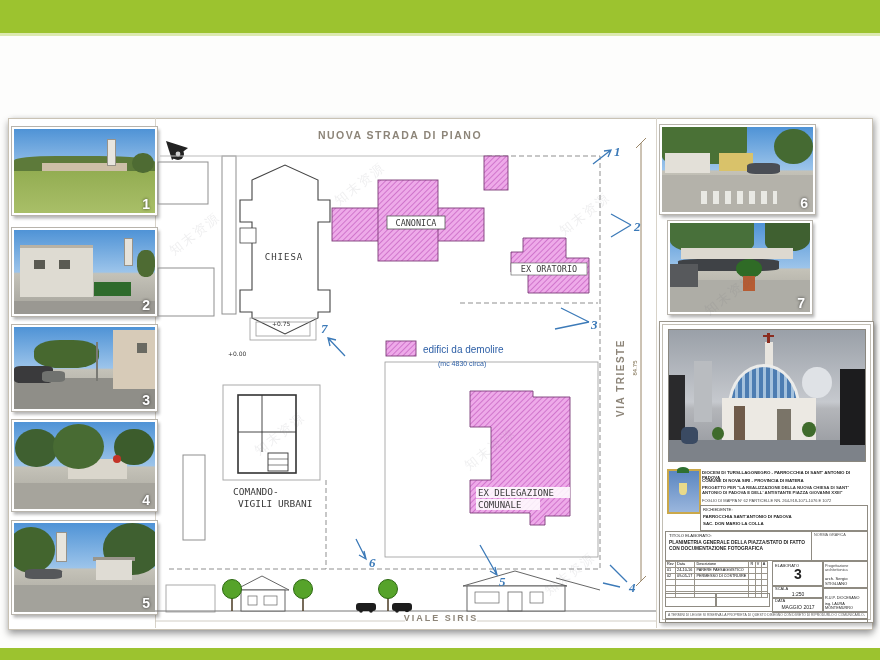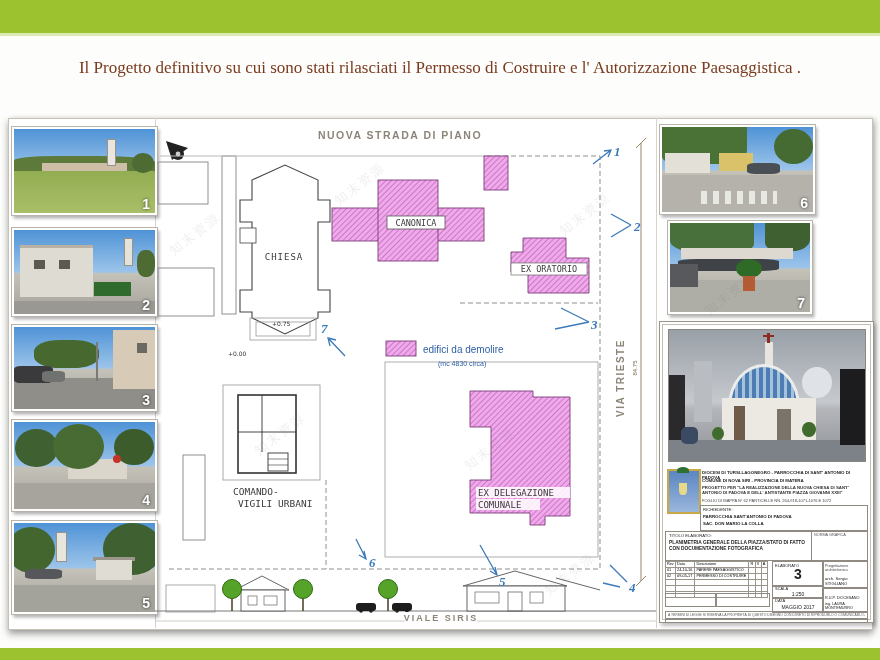--- a/index.html
+++ b/index.html
@@ -46,21 +46,20 @@
   
   .render{position:absolute;left:8px;top:7px;width:196px;height:131px;border:1px solid #8a877f;
           overflow:hidden;background:linear-gradient(180deg,#9aa0a8 0%,#c6c9ce 55%,#b4b6ba 60%,#8f9298 100%);}
 </style>
 </head>
 <body>
 
 <div id="canvas">
 
   <div class="top-bar"></div>
-  <div class="slide-title">Il Progetto definitivo su cui sono stati rilasciati il Permesso di Costruire e l' Autorizzazione Paesaggistica .</div>
 
   <div class="sheet"></div>
   <div class="v-div" style="left:155px;"></div>
   <div class="v-div" style="left:656px;"></div>
 
   <div class="photo" style="left:11px;top:126px;width:141px;height:84px">
     <div class="ph-img">
       <div class="abs" style="left:0;bottom:0;width:100%;height:50%;background:linear-gradient(#93ad52,#a9bf68)"></div>
       <div class="abs" style="left:0;top:32%;width:100%;height:18%;background:#5d7a3a;border-radius:30% 40% 0 0;"></div>
       <div class="abs" style="left:20%;top:40%;width:60%;height:10%;background:#cdbfa7"></div>

